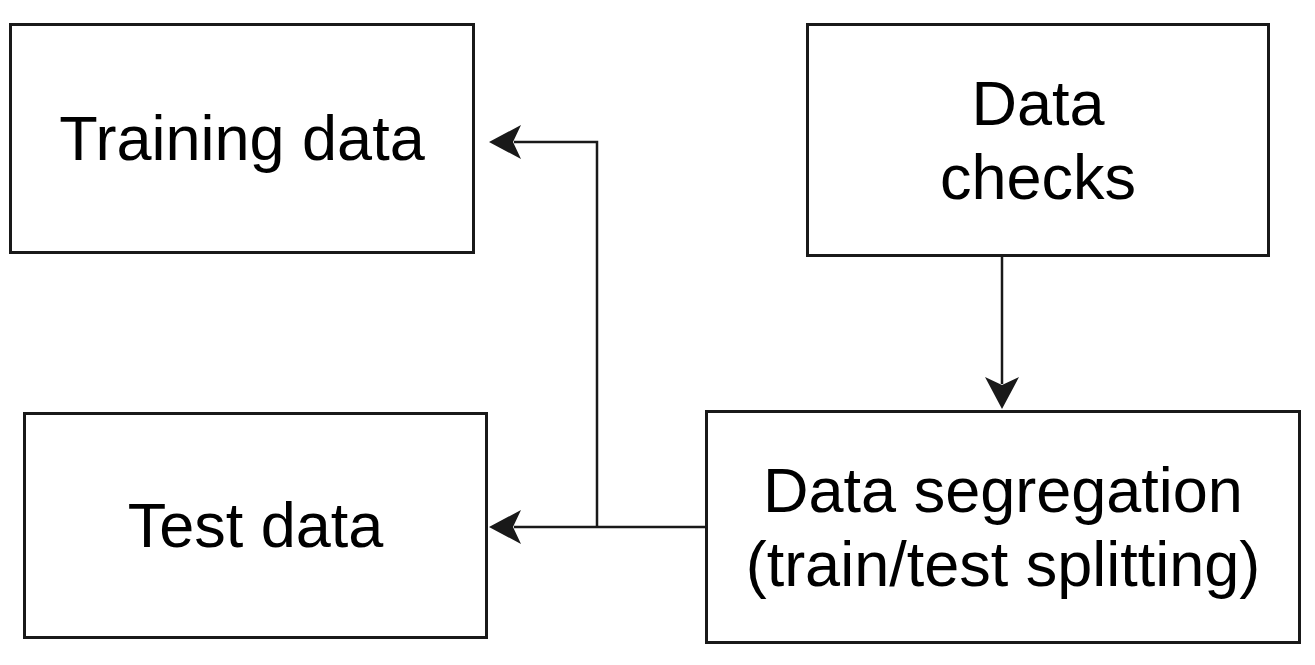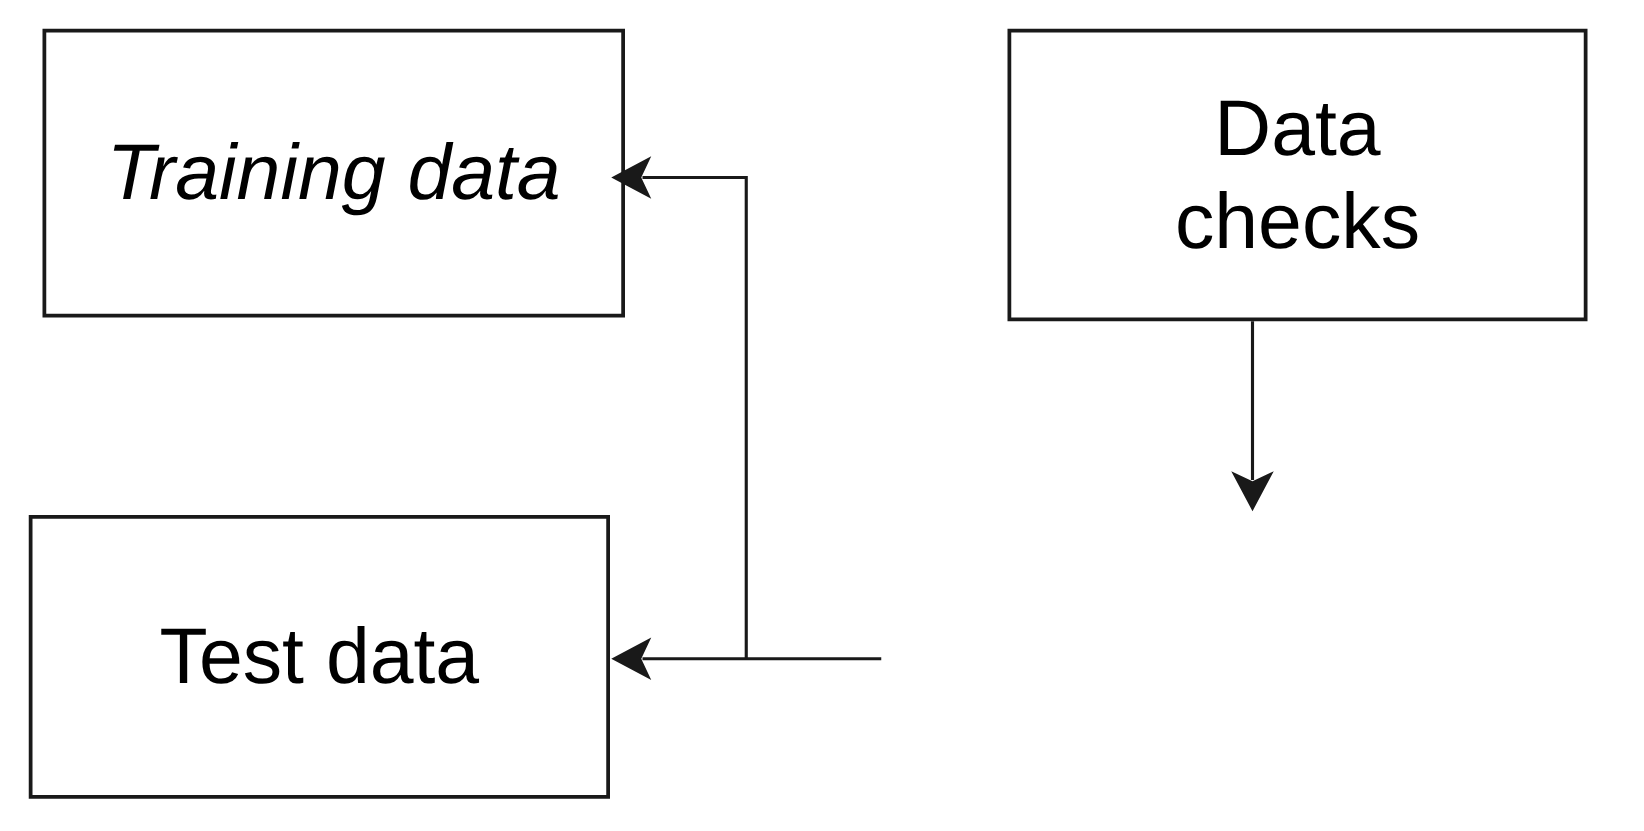--- a/index.html
+++ b/index.html
@@ -25,21 +25,21 @@
     justify-content: center;
   }
   .node-label {
     color: #000000;
     font-size: 63px;
     line-height: 1.18;
     text-align: center;
     white-space: pre-line;
     letter-spacing: 0px;
   }
-  #node-training-data   { left: 34px;  top: 23px;  width: 466px; height: 231px; font-style: italic; }
+  #node-training-data   { left: 9px;  top: 23px;  width: 466px; height: 231px; }
   #node-data-checks     { left: 770px; top: 23px;  width: 464px; height: 234px; margin-left: 36px; }
   #node-test-data       { left: 23px;  top: 412px; width: 465px; height: 227px; }
   #node-data-segregation{ left: 705px; top: 410px; width: 596px; height: 234px; }
   #edges-overlay {
     position: absolute;
     left: 0;
     top: 0;
     width: 1315px;
     height: 665px;
     pointer-events: none;
@@ -56,20 +56,24 @@
 
   <div class="node" id="node-data-checks">
     <div class="node-label">Data
 checks</div>
   </div>
 
   <div class="node" id="node-test-data">
     <div class="node-label">Test data</div>
   </div>
 
+  <div class="node" id="node-data-segregation">
+    <div class="node-label">Data segregation
+(train/test splitting)</div>
+  </div>
 
   <svg id="edges-overlay" viewBox="0 0 1315 665" xmlns="http://www.w3.org/2000/svg">
 
     <g>
       <path d="M 1002 257 L 1002 384" stroke="#191919" stroke-width="2.5" fill="none"></path>
       <path d="M 1002 409 L 985 377 L 1002 385 L 1019 377 Z" fill="#191919" stroke="none"></path>
     </g>
 
     <g>
       <path d="M 705 527 L 514 527" stroke="#191919" stroke-width="2.5" fill="none"></path>

